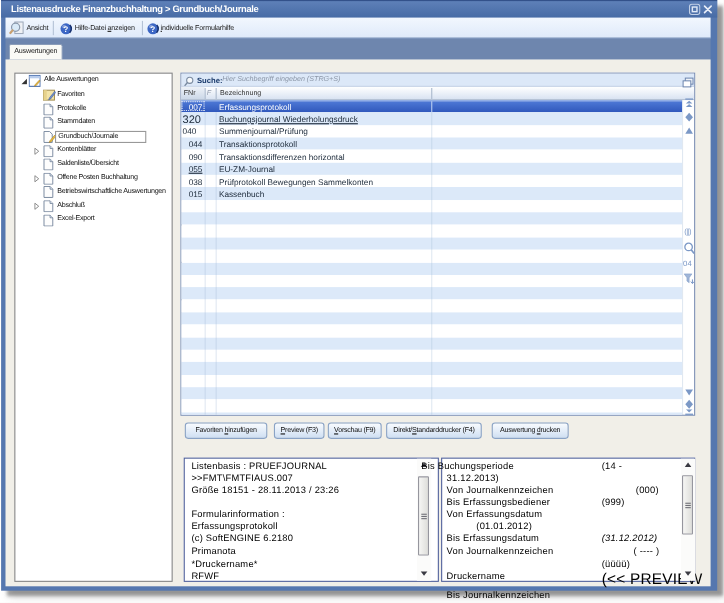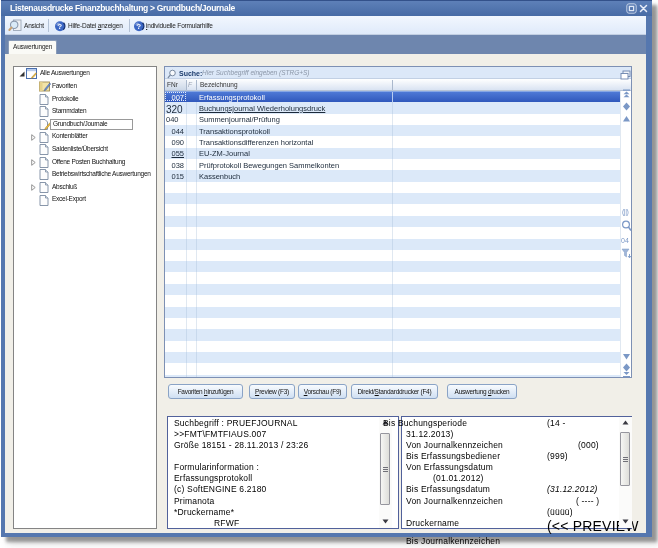--- a/index.html
+++ b/index.html
@@ -223,29 +223,29 @@
 <div class="t" style="left:168px;top:388.5px;width:75px;text-align:center;font-size:6.5px;letter-spacing:-0.25px;color:#111;">Favoriten <u>h</u>inzufügen</div>
 <div class="a" style="left:249px;top:384px;width:46px;height:15px;background:linear-gradient(#f8fbfe,#e2ecf8 55%,#cfdff2);border:1px solid #8aa3c6;border-radius:3px;box-sizing:border-box;"></div>
 <div class="t" style="left:249px;top:388.5px;width:46px;text-align:center;font-size:6.5px;letter-spacing:-0.25px;color:#111;"><u>P</u>review (F3)</div>
 <div class="a" style="left:298px;top:384px;width:49px;height:15px;background:linear-gradient(#f8fbfe,#e2ecf8 55%,#cfdff2);border:1px solid #8aa3c6;border-radius:3px;box-sizing:border-box;"></div>
 <div class="t" style="left:298px;top:388.5px;width:49px;text-align:center;font-size:6.5px;letter-spacing:-0.25px;color:#111;"><u>V</u>orschau (F9)</div>
 <div class="a" style="left:351px;top:384px;width:87px;height:15px;background:linear-gradient(#f8fbfe,#e2ecf8 55%,#cfdff2);border:1px solid #8aa3c6;border-radius:3px;box-sizing:border-box;"></div>
 <div class="t" style="left:351px;top:388.5px;width:87px;text-align:center;font-size:6.5px;letter-spacing:-0.25px;color:#111;">Direkt/<u>S</u>tandarddrucker (F4)</div>
 <div class="a" style="left:447px;top:384px;width:70px;height:15px;background:linear-gradient(#f8fbfe,#e2ecf8 55%,#cfdff2);border:1px solid #8aa3c6;border-radius:3px;box-sizing:border-box;"></div>
 <div class="t" style="left:447px;top:388.5px;width:70px;text-align:center;font-size:6.5px;letter-spacing:-0.25px;color:#111;">Auswertung <u>d</u>rucken</div>
 <div class="a" style="left:167px;top:416px;width:232px;height:113px;background:#fff;border:1px solid #51619b;box-sizing:border-box;"></div>
-<div class="t" style="left:174px;top:418.8px;font-size:8.5px;letter-spacing:0.2px;color:#000;">Suchbegriff : PRUEFJOURNAL</div>
+<div class="t" style="left:174px;top:418.8px;font-size:8.5px;letter-spacing:0.2px;color:#000;">Listenbasis : PRUEFJOURNAL</div>
 <div class="t" style="left:174px;top:429.9px;font-size:8.5px;letter-spacing:0.2px;color:#000;">&gt;&gt;FMT\FMTFIAUS.007</div>
 <div class="t" style="left:174px;top:441.0px;font-size:8.5px;letter-spacing:0.2px;color:#000;">Größe 18151 - 28.11.2013 / 23:26</div>
 <div class="t" style="left:174px;top:463.2px;font-size:8.5px;letter-spacing:0.2px;color:#000;">Formularinformation :</div>
 <div class="t" style="left:174px;top:474.3px;font-size:8.5px;letter-spacing:0.2px;color:#000;">Erfassungsprotokoll</div>
 <div class="t" style="left:174px;top:485.4px;font-size:8.5px;letter-spacing:0.2px;color:#000;">(c) SoftENGINE 6.2180</div>
 <div class="t" style="left:174px;top:496.5px;font-size:8.5px;letter-spacing:0.2px;color:#000;">Primanota</div>
 <div class="t" style="left:174px;top:507.6px;font-size:8.5px;letter-spacing:0.2px;color:#000;">*Druckername*</div>
-<div class="t" style="left:174px;top:518.7px;font-size:8.5px;letter-spacing:0.2px;color:#000;margin-left:40px;">RFWF</div>
+<div class="t" style="left:174px;top:518.7px;font-size:8.5px;letter-spacing:0.2px;color:#000;">RFWF</div>
 <div class="a" style="left:379px;top:417px;width:13px;height:111px;background:#fbfbfa;"></div>
 <svg class="a" style="left:382px;top:420px;" width="7" height="5" viewBox="0 0 7 5">
     <path d="M3.5 0.5 L6.5 4.5 H0.5 Z" fill="#3a3a42"></path>
   </svg>
 <svg class="a" style="left:382px;top:519px;" width="7" height="5" viewBox="0 0 7 5">
     <path d="M3.5 4.5 L6.5 0.5 H0.5 Z" fill="#3a3a42"></path>
   </svg>
 <div class="a" style="left:380px;top:433px;width:10px;height:72px;background:linear-gradient(90deg,#f6f6f4,#dededa);border:1px solid #96969e;border-radius:1px;box-sizing:border-box;"></div>
 <div class="a" style="left:383px;top:467px;width:5px;height:1px;background:#707078;"></div>
 <div class="a" style="left:383px;top:469px;width:5px;height:1px;background:#707078;"></div>

